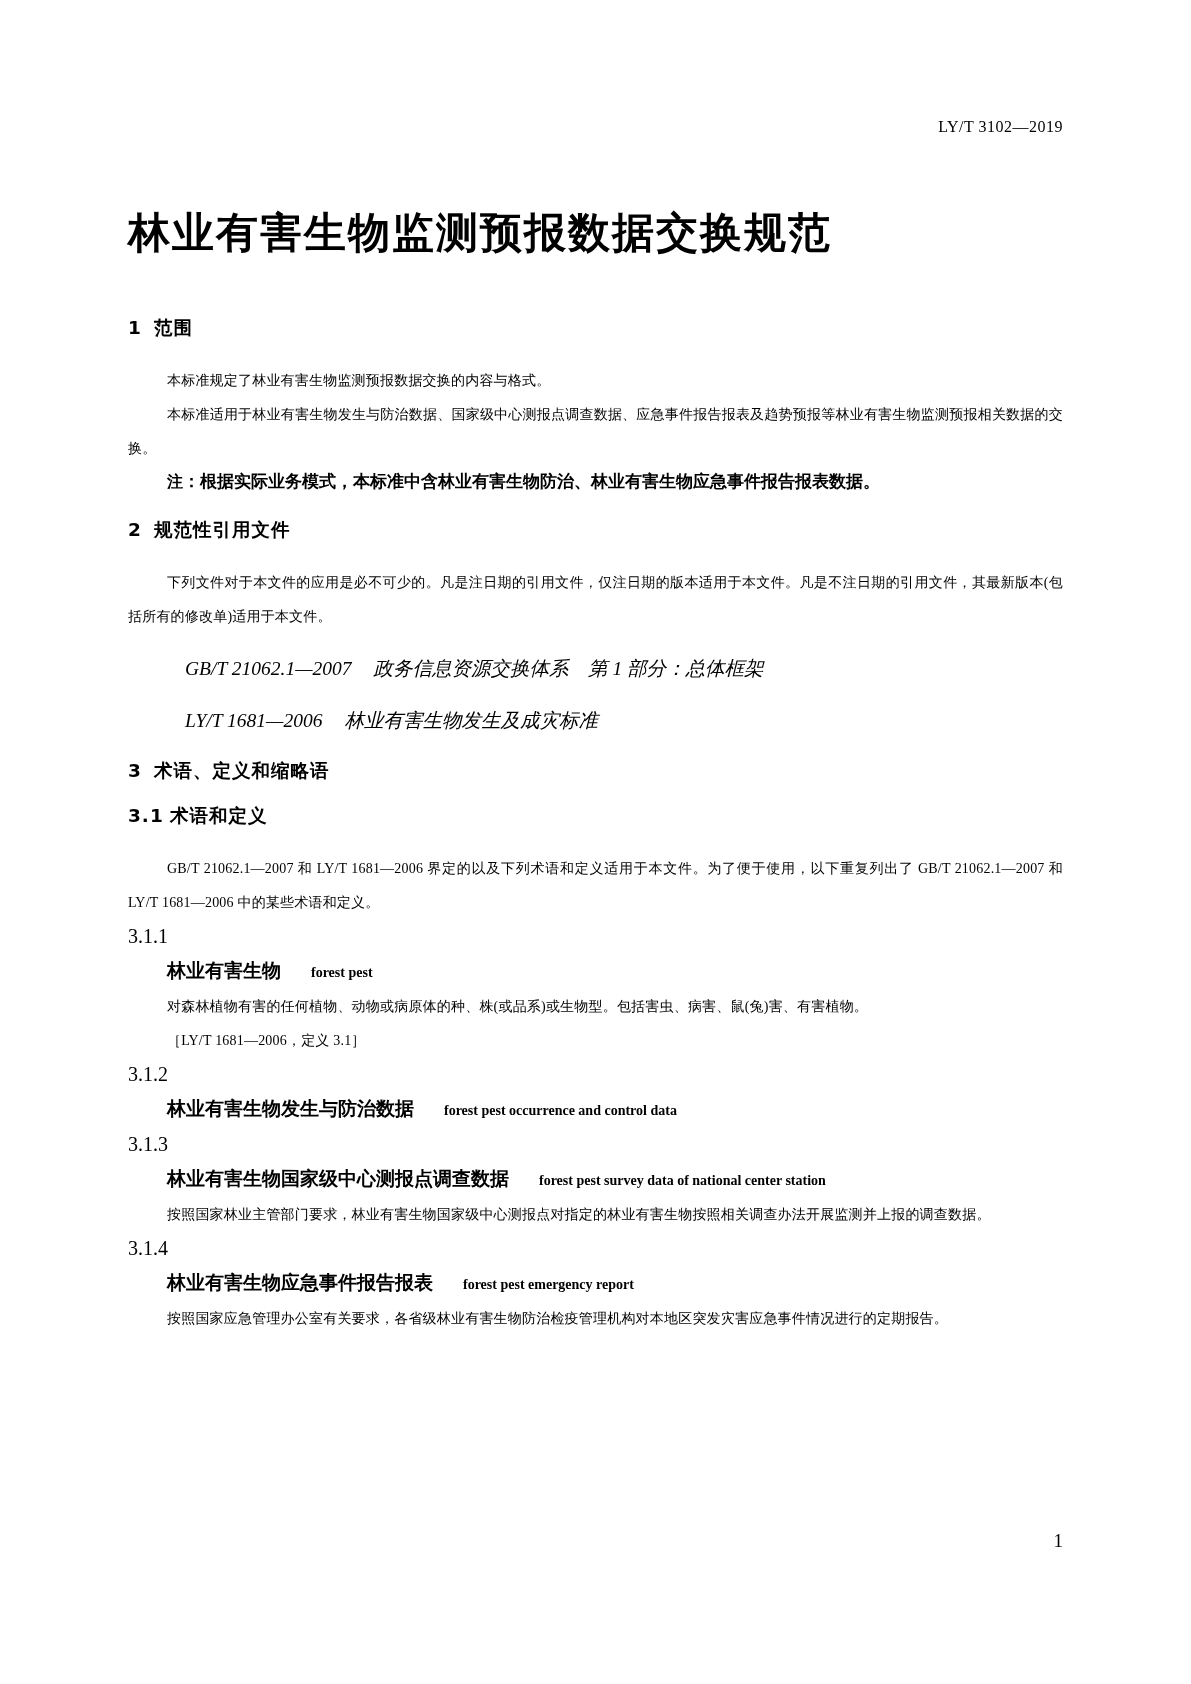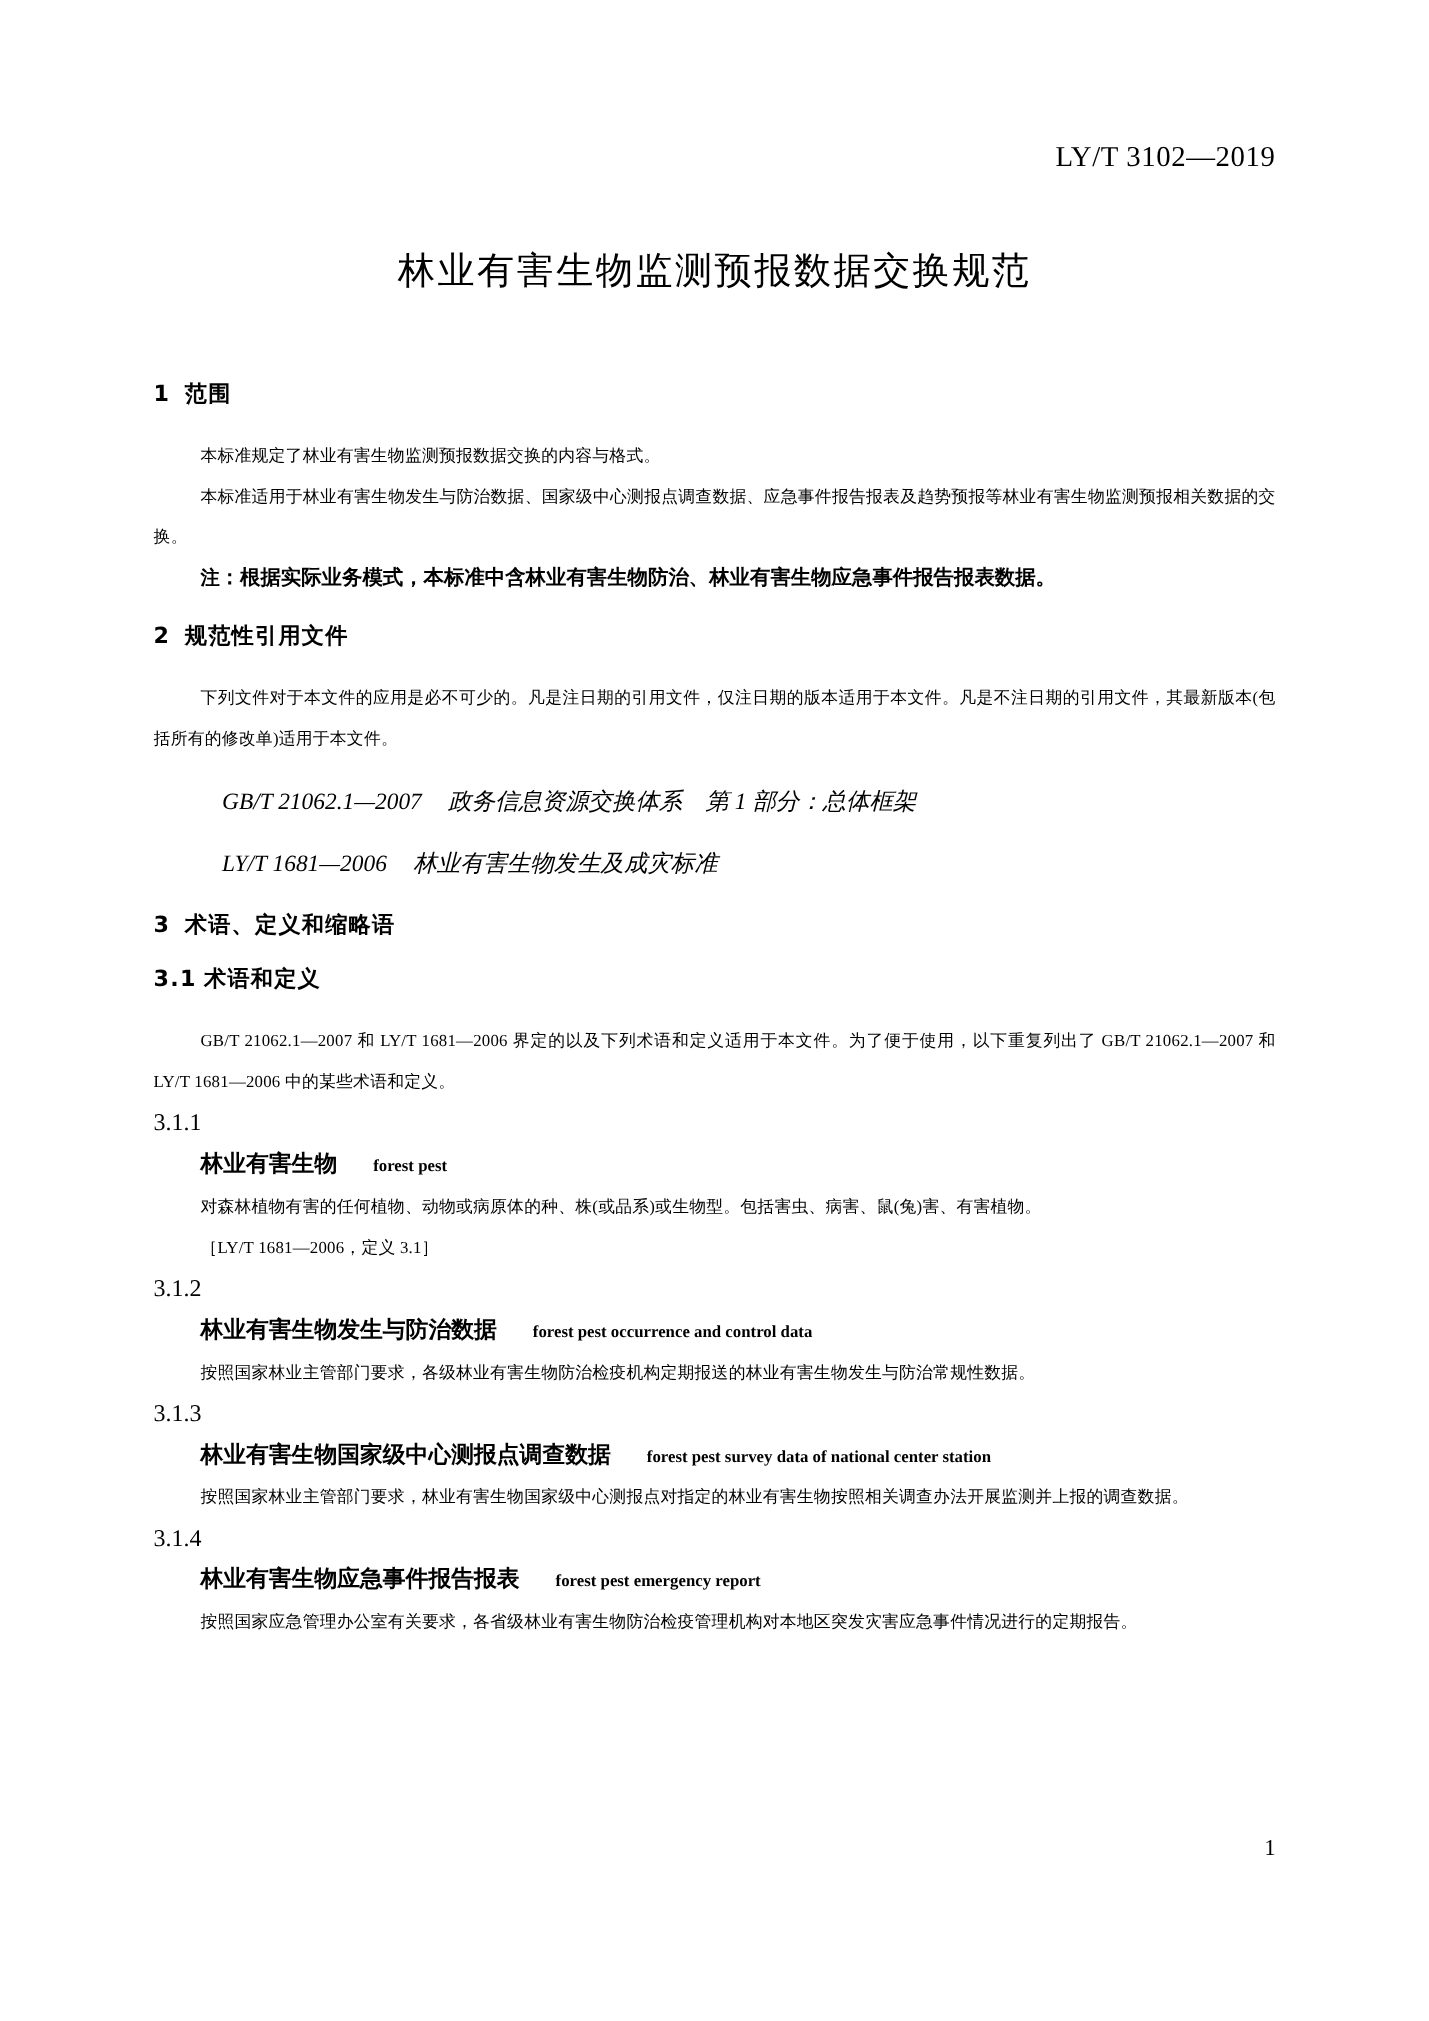--- a/index.html
+++ b/index.html
@@ -26,33 +26,32 @@
     position: absolute;
     left: 128px;
     top: 0;
     width: 935px;
   }
   .header-code {
     position: absolute;
     right: 0;
     top: 118px;
     font-family: "Liberation Serif", serif;
-    font-size: 24px;
+    font-size: 16px;
     letter-spacing: 0.5px;
     white-space: nowrap;
   }
   .doc-title {
     position: absolute;
     top: 205px;
     left: 0;
     width: 935px;
-    text-align: center;
-    font-family: "DejaVu Sans", sans-serif;
-    font-weight: normal;
-    font-size: 31px;
+    font-family: "DejaVu Sans", sans-serif;
+    font-weight: bold;
+    font-size: 42px;
     letter-spacing: 2px;
   }
   .body-area {
     position: absolute;
     top: 295px;
     left: 0;
     width: 935px;
   }
   h2.sec {
     font-family: "DejaVu Sans", sans-serif;
@@ -185,21 +184,20 @@
       <div class="block-gap"></div>
       <p class="para indent">GB/T 21062.1—2007 和 LY/T 1681—2006 界定的以及下列术语和定义适用于本文件。为了便于使用，以下重复列出了 GB/T 21062.1—2007 和 LY/T 1681—2006 中的某些术语和定义。</p>
 
       <p class="term-num">3.1.1</p>
       <p class="term-name"><span class="cn">林业有害生物</span><span class="en">forest pest</span></p>
       <p class="para indent">对森林植物有害的任何植物、动物或病原体的种、株(或品系)或生物型。包括害虫、病害、鼠(兔)害、有害植物。</p>
       <p class="para indent">［LY/T 1681—2006，定义 3.1］</p>
 
       <p class="term-num">3.1.2</p>
       <p class="term-name"><span class="cn">林业有害生物发生与防治数据</span><span class="en">forest pest occurrence and control data</span></p>
-      <p class="para indent">按照国家林业主管部门要求，各级林业有害生物防治检疫机构定期报送的林业有害生物发生与防治常规性数据。</p>
 
       <p class="term-num">3.1.3</p>
       <p class="term-name"><span class="cn">林业有害生物国家级中心测报点调查数据</span><span class="en">forest pest survey data of national center station</span></p>
       <p class="para indent">按照国家林业主管部门要求，林业有害生物国家级中心测报点对指定的林业有害生物按照相关调查办法开展监测并上报的调查数据。</p>
 
       <p class="term-num">3.1.4</p>
       <p class="term-name"><span class="cn">林业有害生物应急事件报告报表</span><span class="en">forest pest emergency report</span></p>
       <p class="para indent">按照国家应急管理办公室有关要求，各省级林业有害生物防治检疫管理机构对本地区突发灾害应急事件情况进行的定期报告。</p>
 
     </div>

